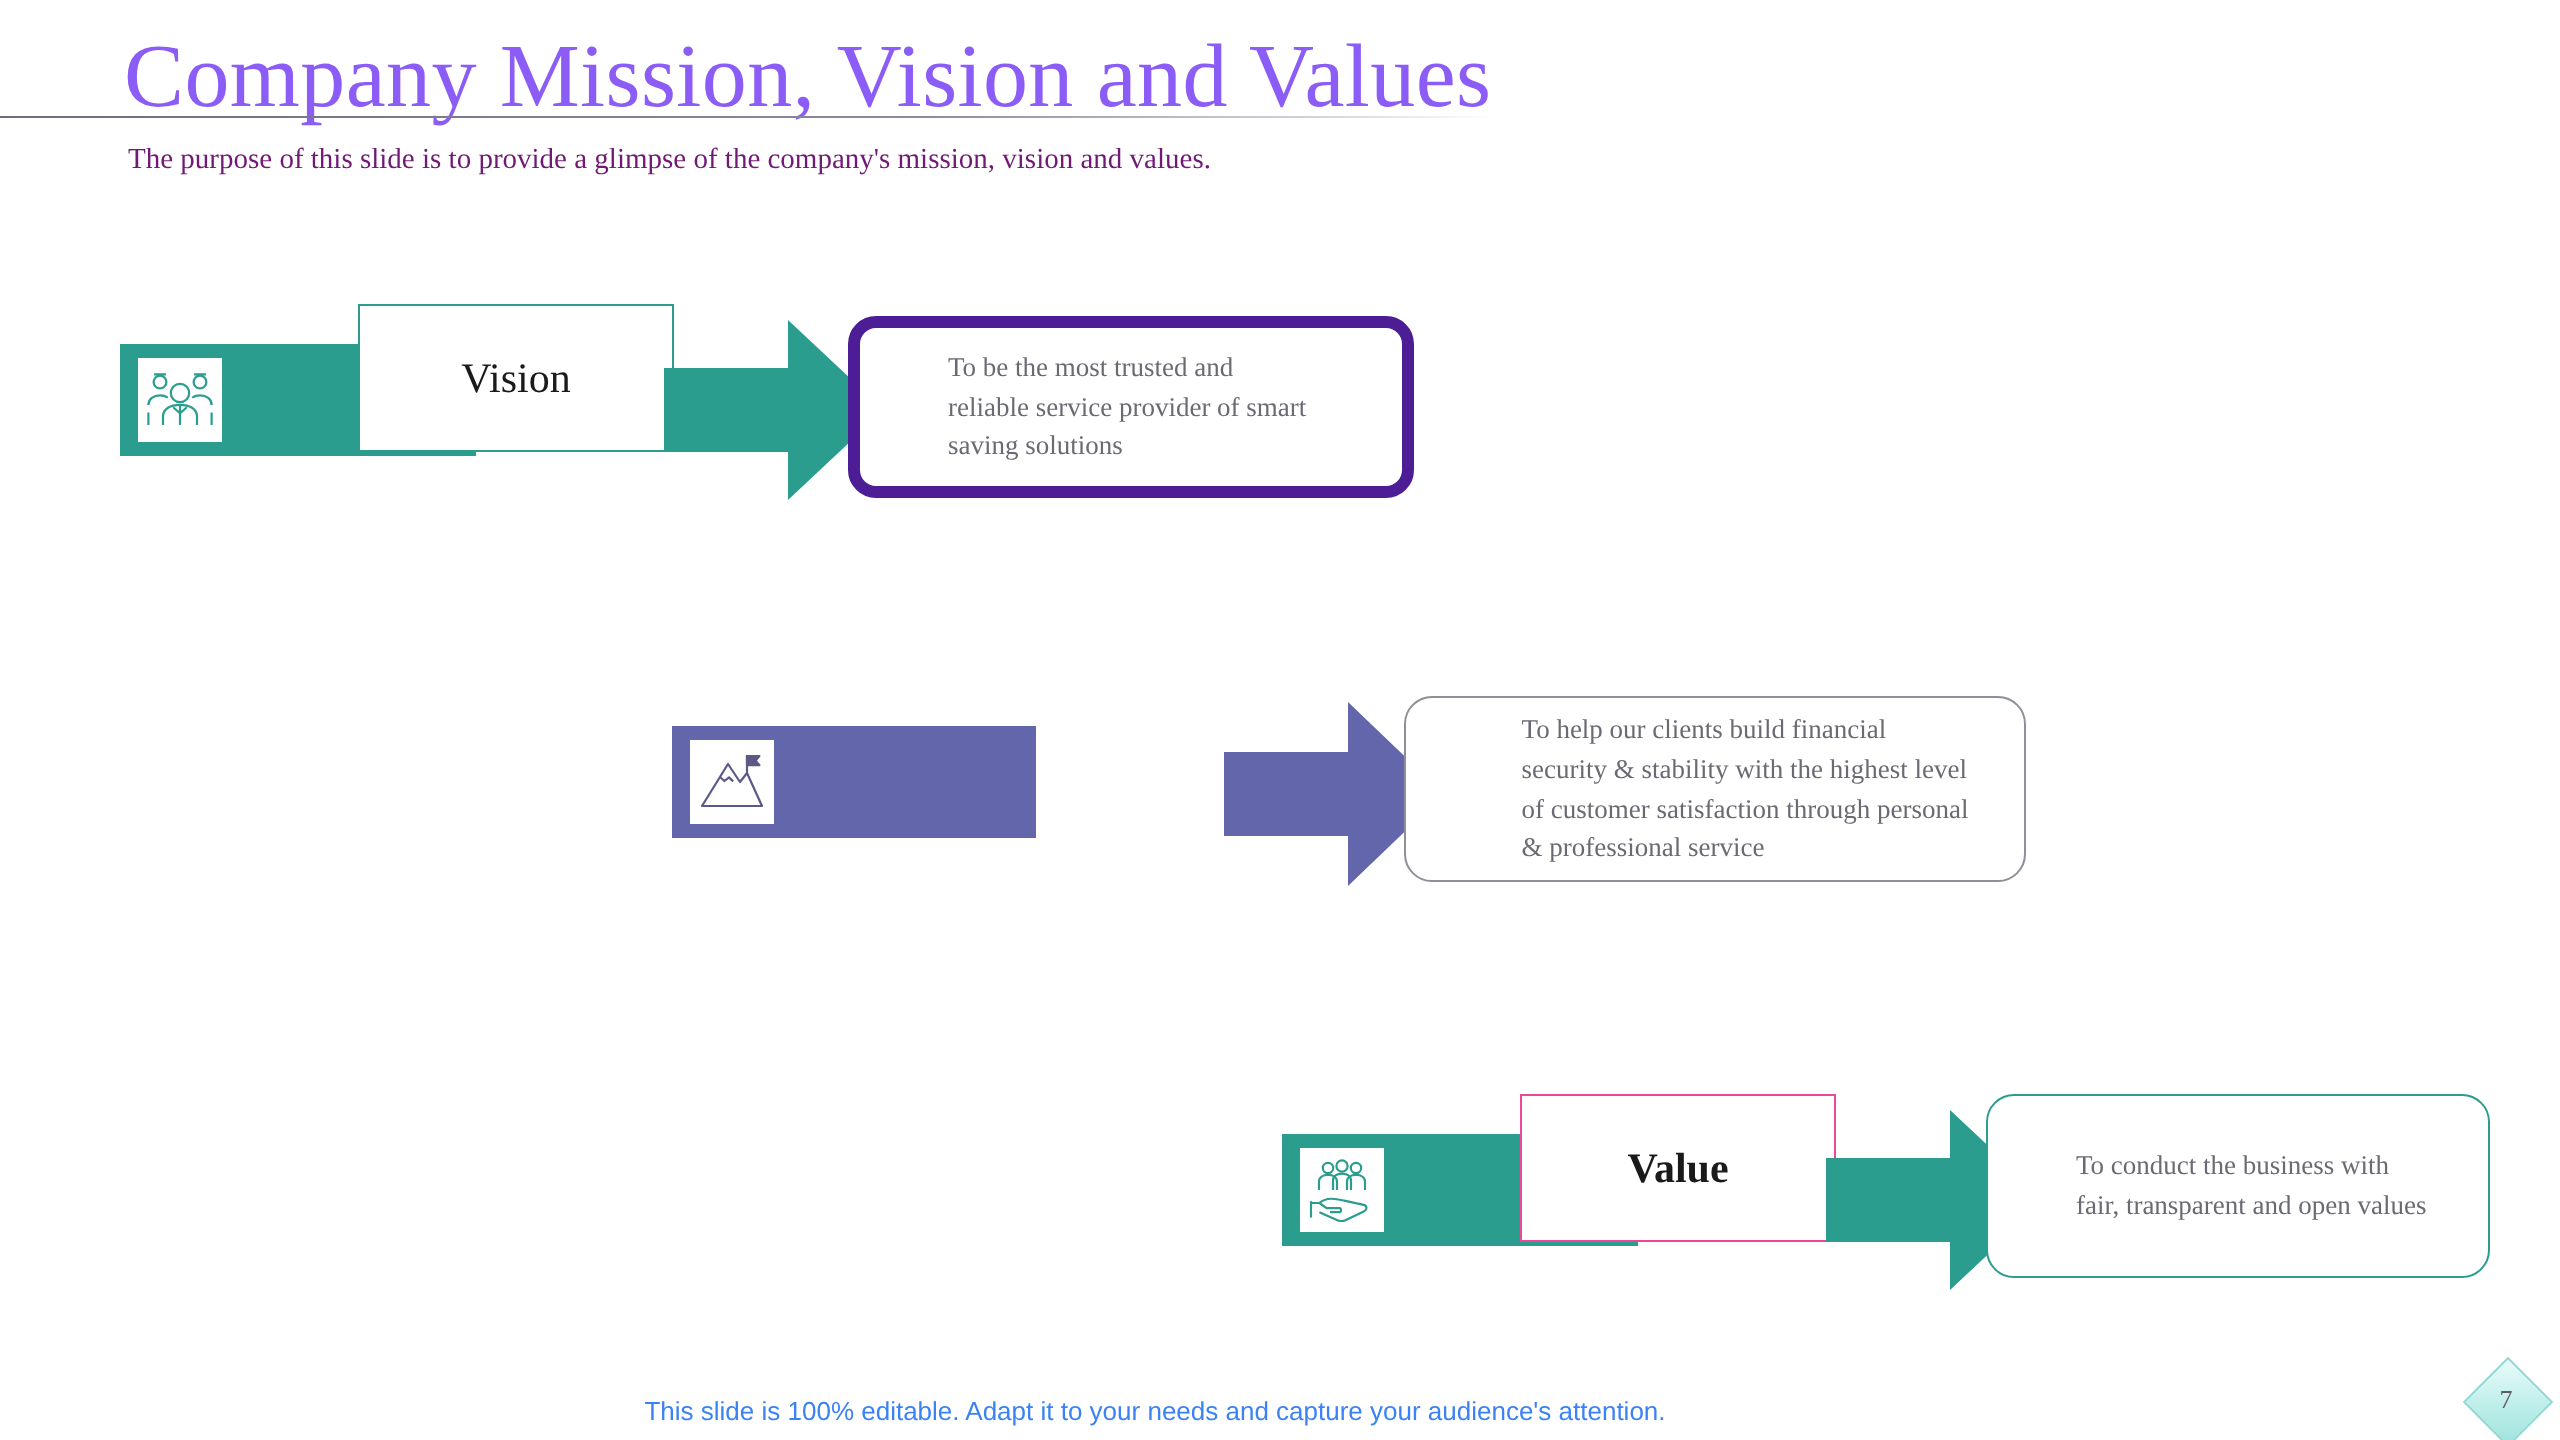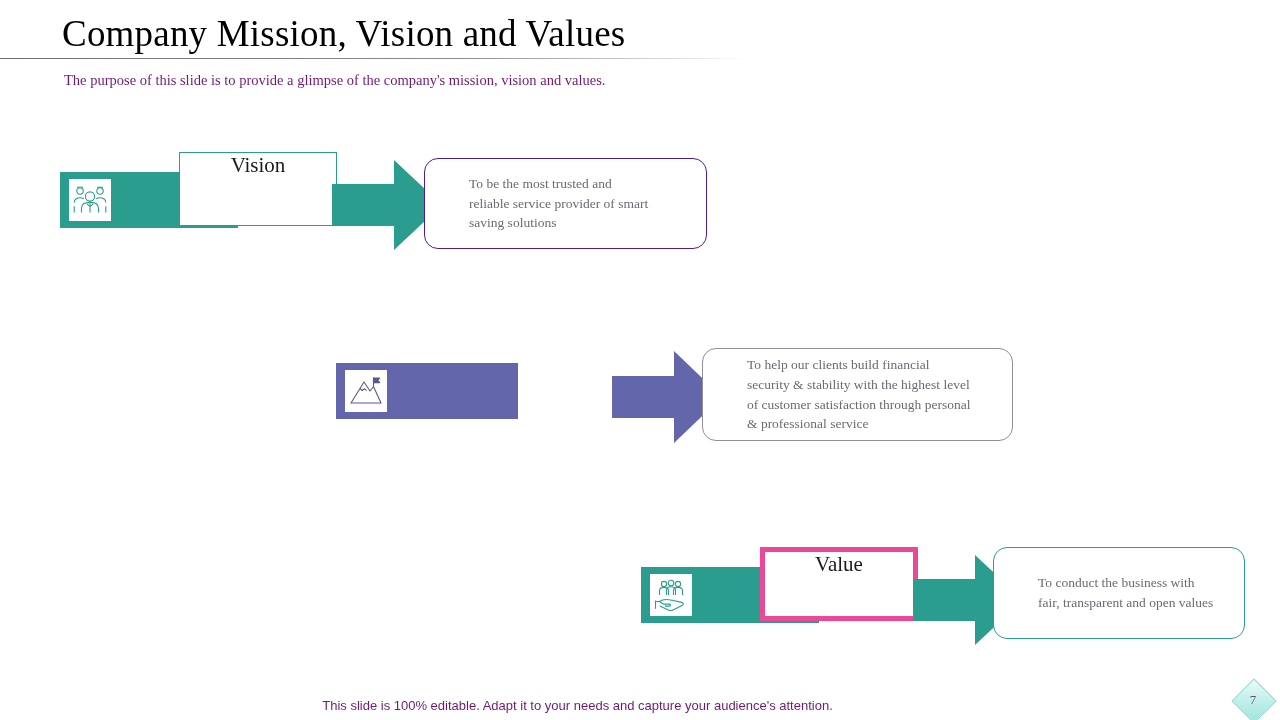--- a/index.html
+++ b/index.html
@@ -15,23 +15,23 @@
     overflow: hidden;
     font-family: "Liberation Serif", "DejaVu Serif", serif;
     color: #222222;
   }
 
   
   .slide-title {
     position: absolute;
     left: 62px;
     top: 12px;
-    font-size: 37px;
-    font-family: "Liberation Serif", "DejaVu Serif", serif;
-    color: #000000;
+    font-size: 45px;
+    font-family: "Liberation Serif", "DejaVu Serif", serif;
+    color: #8b5cf6;
     letter-spacing: 0.2px;
     white-space: nowrap;
   }
   .title-rule {
     position: absolute;
     left: 0px;
     top: 58px;
     width: 746px;
     height: 1px;
     background: linear-gradient(to right, #6d6d80 0%, #8b8b9c 62%, #d8d8e0 90%, #ffffff 100%);
@@ -68,21 +68,21 @@
   }
   .icon-tile svg { display: block; }
 
   .label-box {
     position: absolute;
     top: 0px;
     width: 158px;
     height: 74px;
     background: #ffffff;
     display: flex;
-    align-items: flex-start;
+    align-items: center;
     justify-content: center;
     box-sizing: border-box;
   }
   .label-box .label-text {
     font-size: 21px;
     font-family: "Liberation Serif", "DejaVu Serif", serif;
     color: #1a1a1a;
   }
 
   .arrow {
@@ -109,52 +109,53 @@
     white-space: pre-line;
   }
 
   
   #row-vision { left: 60px; top: 152px; width: 660px; height: 105px; }
   #row-vision .bar { width: 178px; background: #2a9d8f; }
   #row-vision .label-box { left: 119px; border: 1px solid #2a9d8f; }
   #row-vision .arrow { left: 272px; }
   #row-vision .callout {
     left: 364px; top: 6px; width: 283px; height: 91px;
-    border: 1px solid #4c1d95;
+    border: 6px solid #4c1d95;
   }
 
   
   #row-mission { left: 336px; top: 343px; width: 690px; height: 110px; }
   #row-mission .bar { width: 182px; background: #6366ab; }
   #row-mission .label-box { left: 120px; border: 1px solid #55555f; }
   #row-mission .arrow { left: 276px; }
   #row-mission .callout {
     left: 366px; top: 5px; width: 311px; height: 93px;
     border: 1px solid #8f8f98;
+    justify-content: center;
   }
 
   
   #row-value { left: 641px; top: 547px; width: 615px; height: 100px; }
   #row-value .bar { width: 178px; background: #2a9d8f; }
-  #row-value .label-box { left: 119px; border: 5px solid #ec4899; }
+  #row-value .label-box { left: 119px; border: 1px solid #ec4899; font-weight: bold; }
   #row-value .arrow { left: 272px; }
   #row-value .callout {
     left: 352px; top: 0px; width: 252px; height: 92px;
     border: 1px solid #2a9d8f;
   }
 
   
   .footer-note {
     position: absolute;
     left: 0;
     top: 698px;
     width: 1155px;
     text-align: center;
     font-size: 13px;
-    color: #701a75;
+    color: #3b82f6;
     font-family: "Liberation Sans", sans-serif;
   }
 
   
   .page-badge {
     position: absolute;
     left: 1232px;
     top: 679px;
     width: 42px;
     height: 42px;

